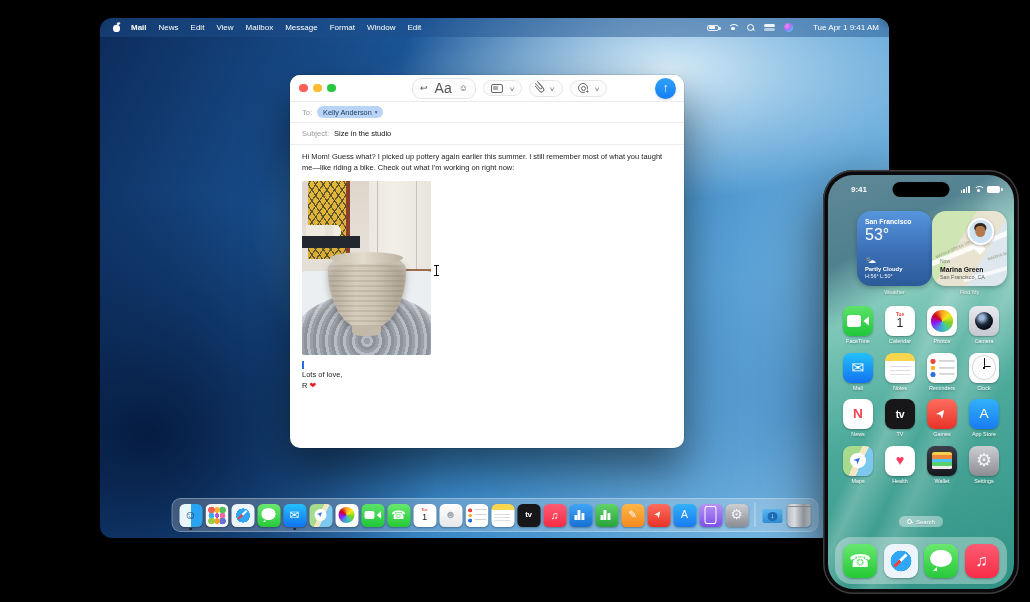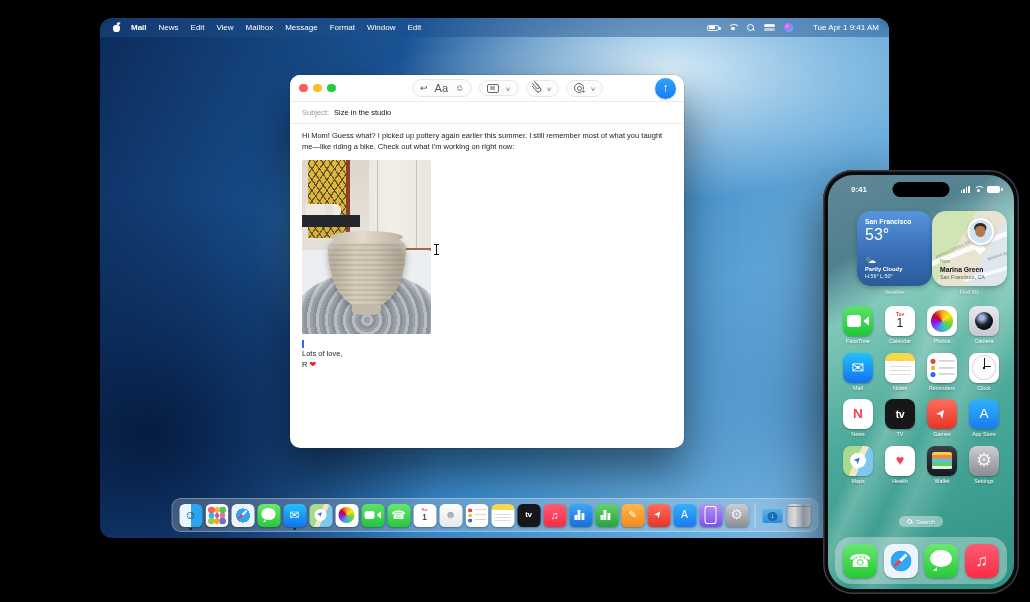--- a/index.html
+++ b/index.html
@@ -54,21 +54,21 @@
     box-shadow:0 22px 45px rgba(0,0,0,.5), 0 0 0 0.5px rgba(0,0,0,.2); }
   .mw-header { position:relative; height:27px; border-bottom:1px solid #ececee;
     display:flex; align-items:center; padding:0 9px; background:#fff; }
   .lights { display:flex; gap:5.5px; }
   .light { width:8.5px; height:8.5px; border-radius:50%; }
   .light.red { background:#ff5f57; } .light.yellow { background:#febc2e; } .light.green { background:#28c840; }
   .tbar { position:absolute; left:122px; display:flex; align-items:center; gap:7px; }
   .tgroup { display:flex; align-items:center; gap:7px; padding:2.5px 7px;
     border:1px solid #e6e6e8; border-radius:9px; background:#fcfcfd; color:#555; }
   .tgl { font-size:9px; line-height:1; color:#555; }
-  .tb-format { font-size:11px; font-weight:500; }
+  .tb-format { font-size:14px; font-weight:500; }
   .tb-media { position:relative; width:12px; height:9px; border:1px solid #666; border-radius:2px; }
   .tb-media::before { content:""; position:absolute; left:1.5px; top:1.5px; width:5px; height:4px; background:#aaa; border-radius:1px; }
   .tb-clip { position:relative; width:6px; height:10px; border:1px solid #666; border-top:none;
     border-radius:0 0 3px 3px; transform:rotate(-42deg); }
   .tb-clip::before { content:""; position:absolute; left:1px; top:-2px; width:2px; height:8px;
     border:1px solid #666; border-top:none; border-radius:0 0 2px 2px; }
   .tb-insert { position:relative; width:10px; height:10px; border:1px solid #666; border-radius:50%; }
   .tb-insert::before { content:""; position:absolute; left:2.4px; top:2.4px; width:3px; height:3px; border:1px solid #666; border-radius:50%; }
   .tb-insert::after { content:"+"; position:absolute; right:-2.5px; bottom:-3px; font-size:6.5px; color:#444; background:#fcfcfd; border-radius:50%; line-height:1; }
   .chev { font-size:6px; color:#888; transform:scaleX(1.4); }
@@ -363,20 +363,27 @@
               <span class="chev">∨</span>
             </span>
             <span class="tgroup">
               <span class="tb-insert"></span>
               <span class="chev">∨</span>
             </span>
           </span>
         <span class="send-btn">↑</span>
       </div>
 
+      <div class="mw-row row-to">
+        <span class="lbl">To:</span>
+        <span class="to-pill">
+          <span>Kelly Anderson</span>
+          <span class="pchev">▾</span>
+        </span>
+      </div>
 
 
       <div class="mw-row row-subject">
         <span class="lbl">Subject:</span>
         <span class="subject-value">Size in the studio</span>
       </div>
 
 
       <div class="mw-body">
         <div class="para">Hi Mom! Guess what? I picked up pottery again earlier this summer. I still remember most of what you taught me—like riding a bike. Check out what I'm working on right now:</div>

